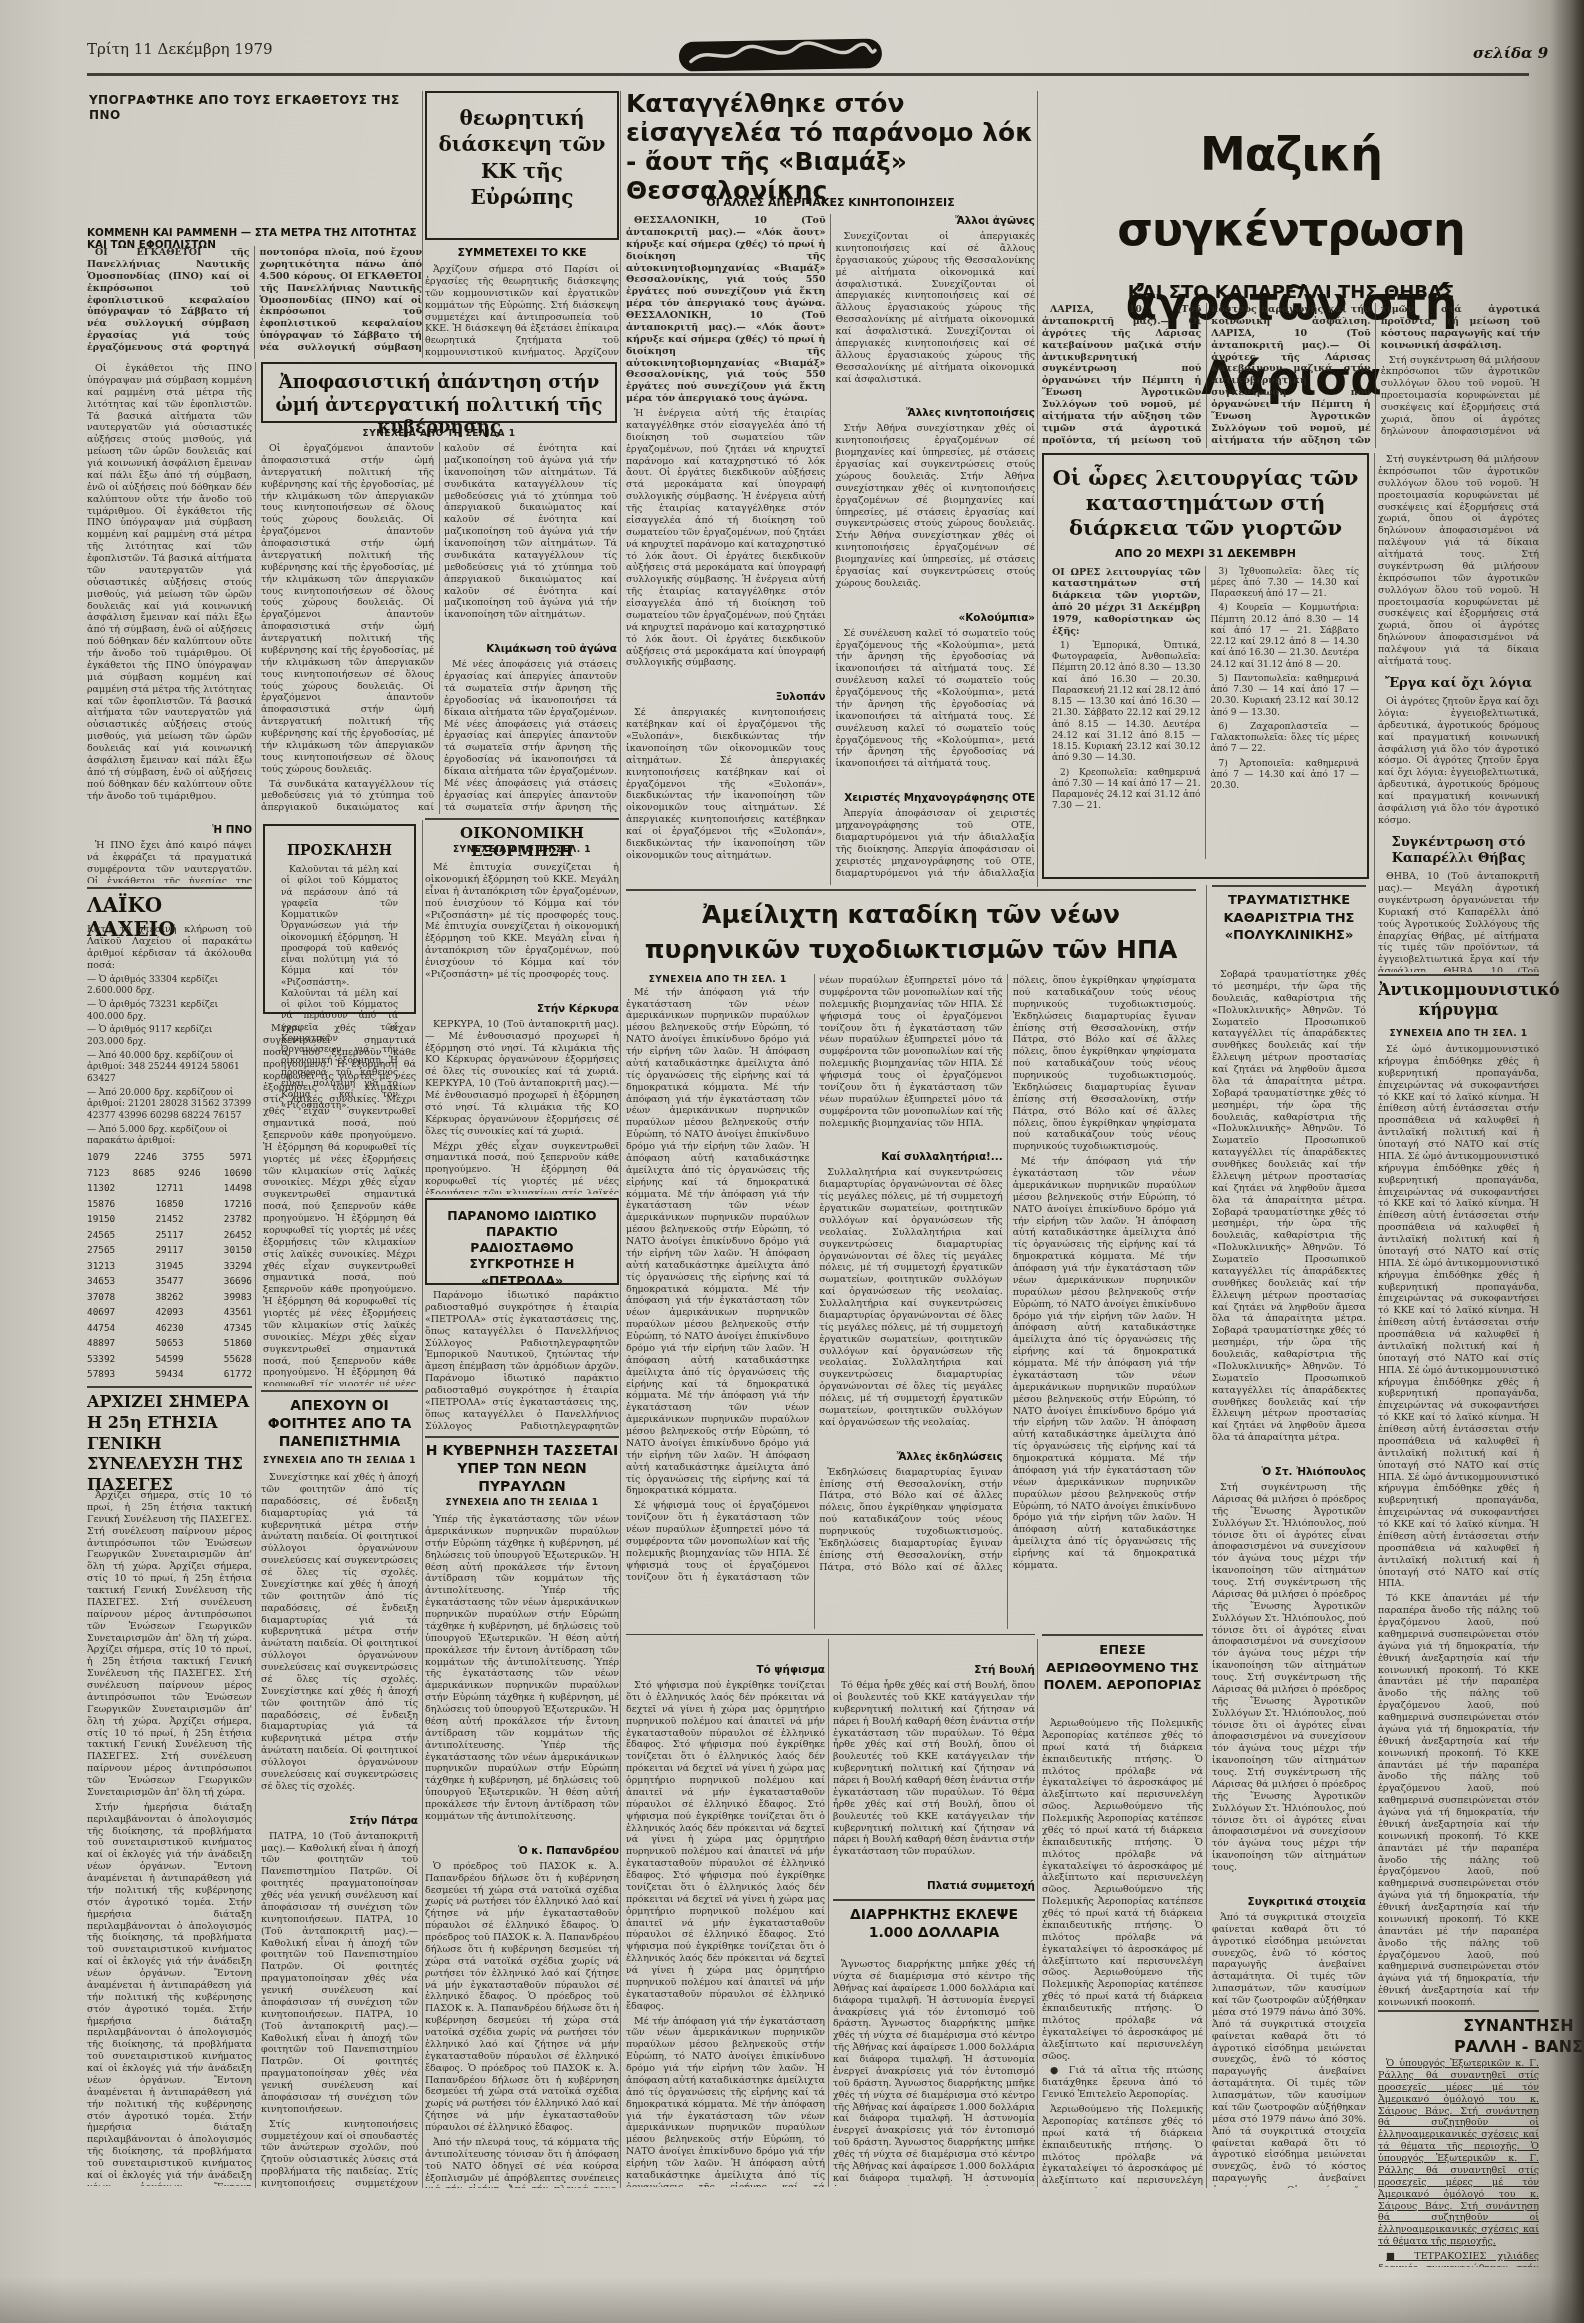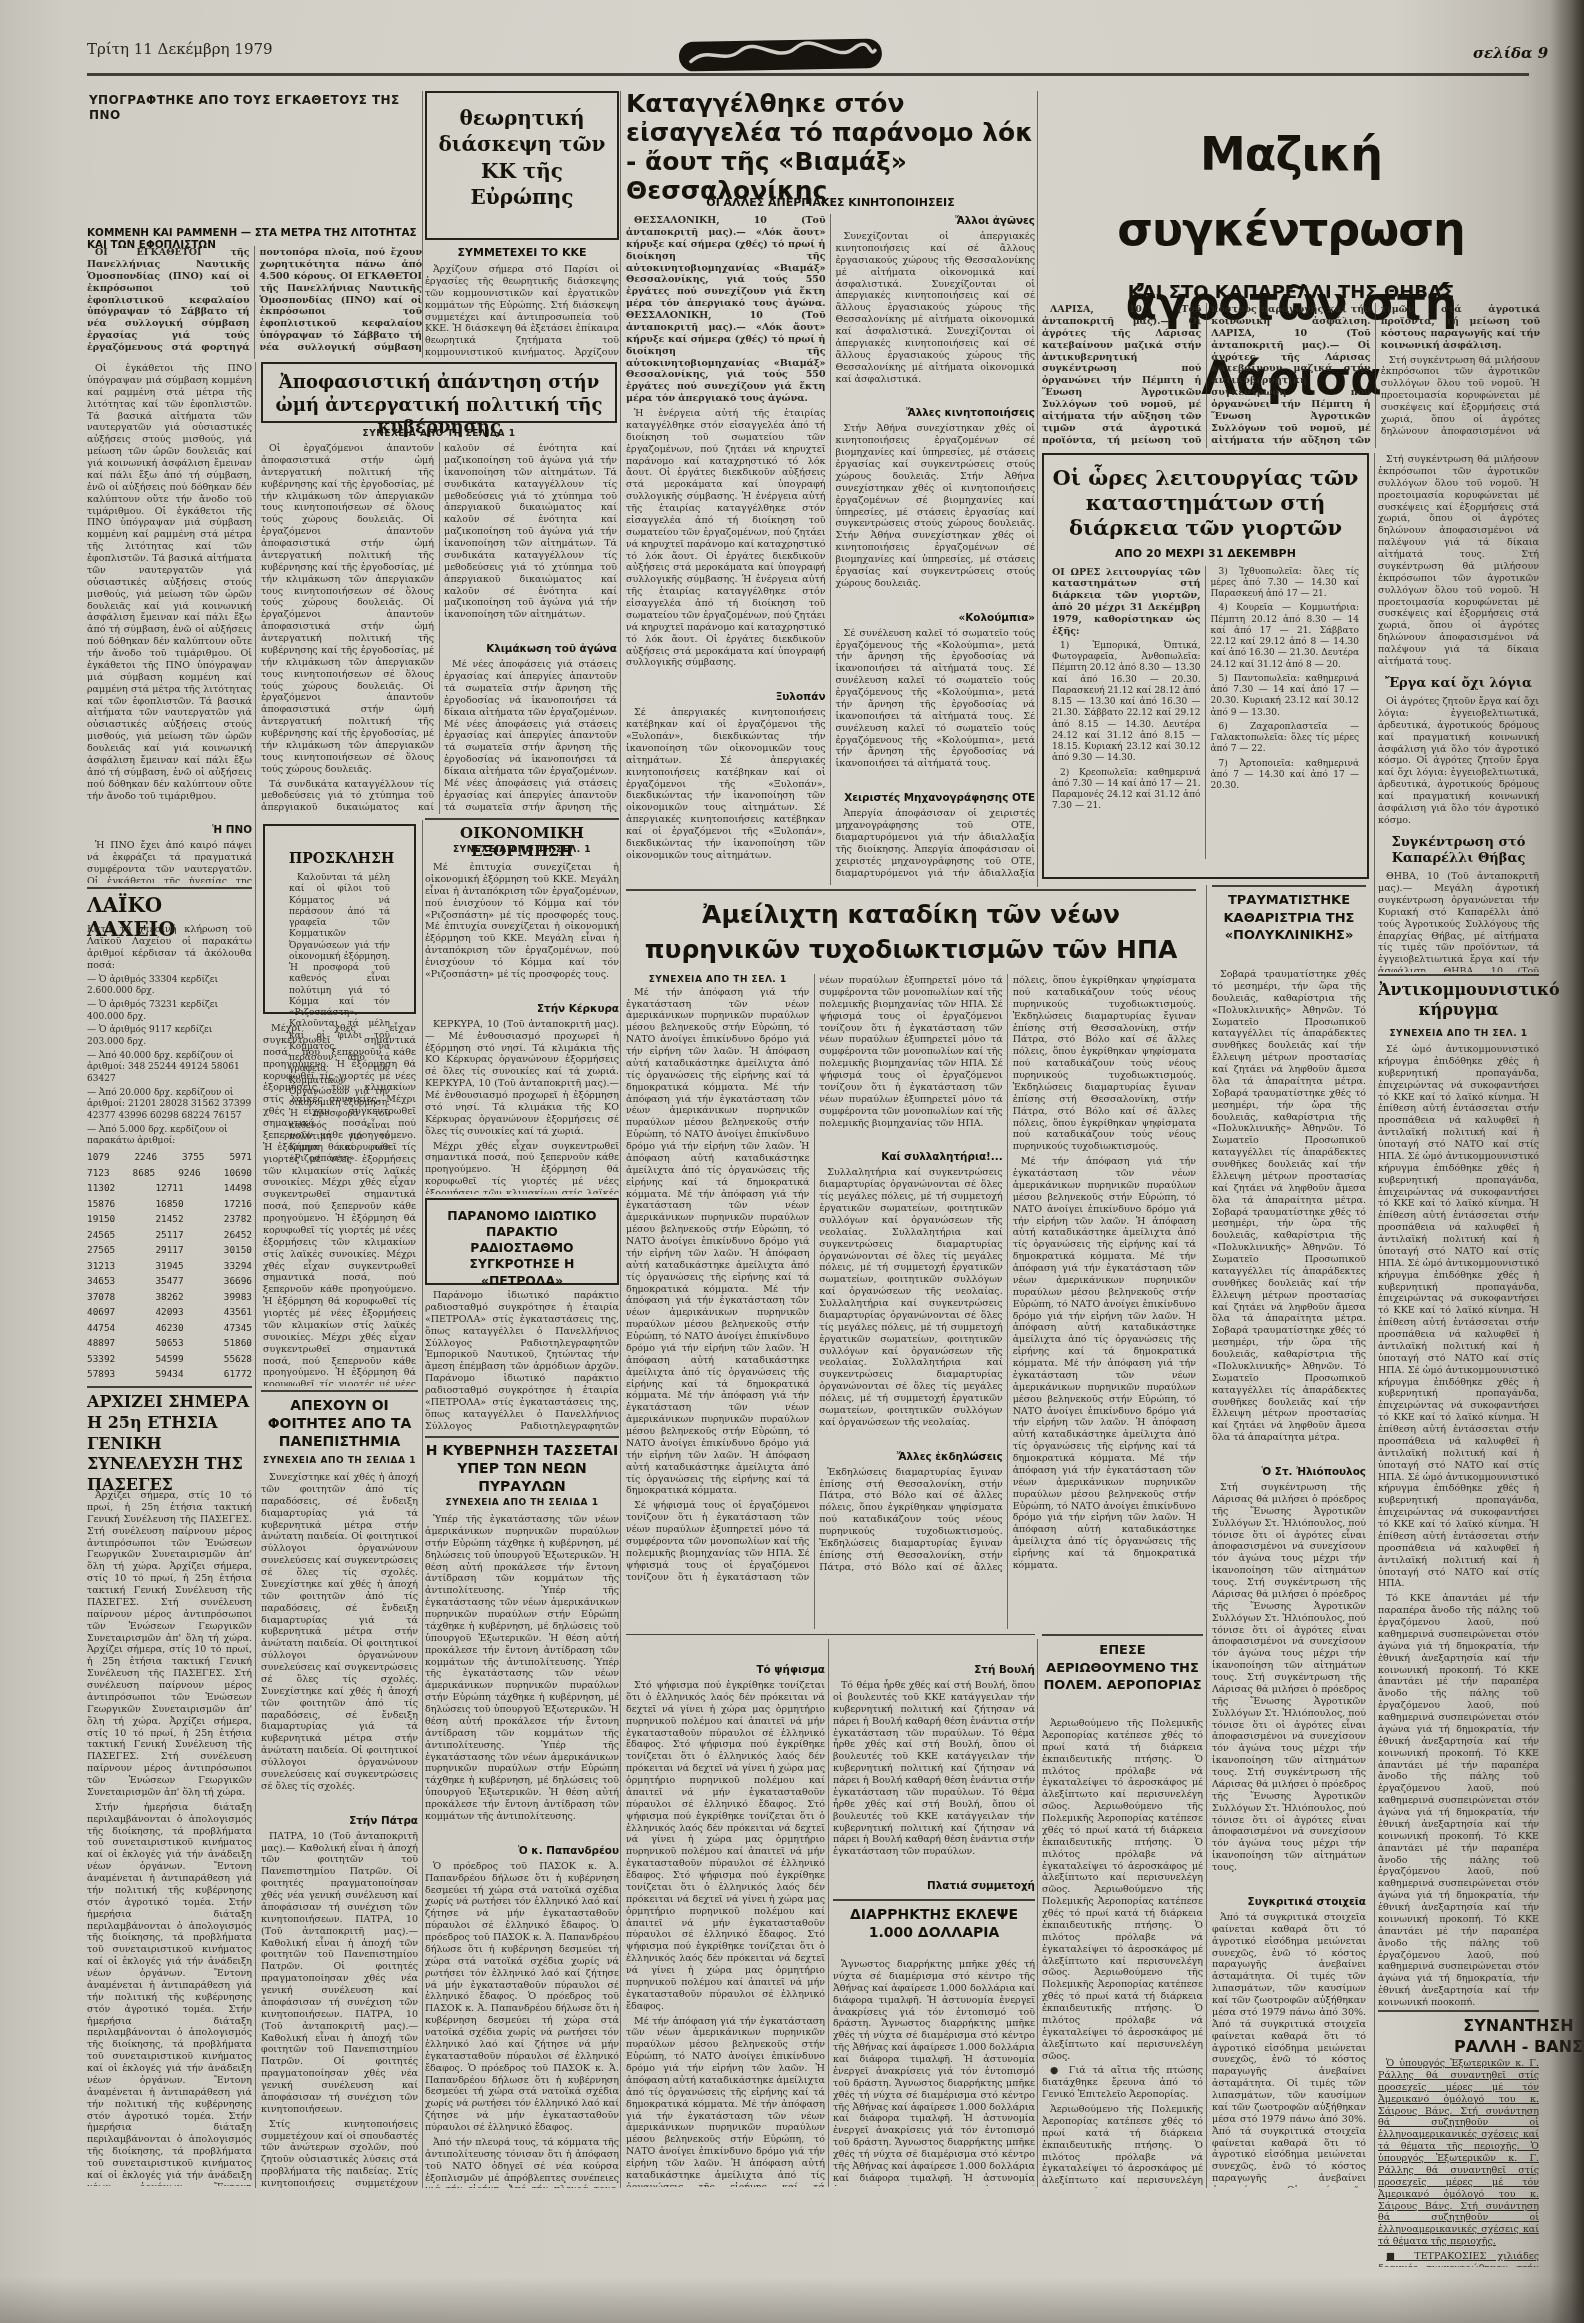--- a/index.html
+++ b/index.html
@@ -105,21 +105,21 @@
   <div class="hr" style="left:425px;top:818px;width:194px;"></div>
   <div class="abs hl center" style="left:425px;top:824px;width:194px;font-size:15px;">ΟΙΚΟΝΟΜΙΚΗ ΕΞΟΡΜΗΣΗ</div>
   <div class="abs contline" style="left:425px;top:844px;width:194px;">ΣΥΝΕΧΕΙΑ ΑΠΟ ΤΗ ΣΕΛ. 1</div>
   <div class="block" style="left:425px;top:861px;width:194px;height:333px;">
     <p class="bt">Μέ ἐπιτυχία συνεχίζεται ἡ οἰκονομική ἐξόρμηση τοῦ ΚΚΕ. Μεγάλη εἶναι ἡ ἀνταπόκριση τῶν ἐργαζομένων, πού ἐνισχύουν τό Κόμμα καί τόν «Ριζοσπάστη» μέ τίς προσφορές τους. Μέ ἐπιτυχία συνεχίζεται ἡ οἰκονομική ἐξόρμηση τοῦ ΚΚΕ. Μεγάλη εἶναι ἡ ἀνταπόκριση τῶν ἐργαζομένων, πού ἐνισχύουν τό Κόμμα καί τόν «Ριζοσπάστη» μέ τίς προσφορές τους.</p>
     <div class="ih">Στήν Κέρκυρα</div>
     <p class="bt">ΚΕΡΚΥΡΑ, 10 (Τοῦ ἀνταποκριτῆ μας).— Μέ ἐνθουσιασμό προχωρεῖ ἡ ἐξόρμηση στό νησί. Τά κλιμάκια τῆς ΚΟ Κέρκυρας ὀργανώνουν ἐξορμήσεις σέ ὅλες τίς συνοικίες καί τά χωριά. ΚΕΡΚΥΡΑ, 10 (Τοῦ ἀνταποκριτῆ μας).— Μέ ἐνθουσιασμό προχωρεῖ ἡ ἐξόρμηση στό νησί. Τά κλιμάκια τῆς ΚΟ Κέρκυρας ὀργανώνουν ἐξορμήσεις σέ ὅλες τίς συνοικίες καί τά χωριά.</p>
     <p class="bt">Μέχρι χθές εἶχαν συγκεντρωθεῖ σημαντικά ποσά, πού ξεπερνοῦν κάθε προηγούμενο. Ἡ ἐξόρμηση θά κορυφωθεῖ τίς γιορτές μέ νέες ἐξορμήσεις τῶν κλιμακίων στίς λαϊκές συνοικίες. Μέχρι χθές εἶχαν συγκεντρωθεῖ σημαντικά ποσά, πού ξεπερνοῦν κάθε προηγούμενο. Ἡ ἐξόρμηση θά κορυφωθεῖ τίς γιορτές μέ νέες ἐξορμήσεις τῶν κλιμακίων στίς λαϊκές συνοικίες.</p>
   </div>
 
-  <div class="abs box" style="left:263px;top:824px;width:153px;height:190px;padding:24px;">
+  <div class="abs box" style="left:263px;top:824px;width:153px;height:190px;padding:16px;">
     <div class="hl center" style="font-size:14px;margin-bottom:6px;">ΠΡΟΣΚΛΗΣΗ</div>
     <p class="bt" style="font-size:9px;">Καλοῦνται τά μέλη καί οἱ φίλοι τοῦ Κόμματος νά περάσουν ἀπό τά γραφεῖα τῶν Κομματικῶν Ὀργανώσεων γιά τήν οἰκονομική ἐξόρμηση. Ἡ προσφορά τοῦ καθενός εἶναι πολύτιμη γιά τό Κόμμα καί τόν «Ριζοσπάστη». Καλοῦνται τά μέλη καί οἱ φίλοι τοῦ Κόμματος νά περάσουν ἀπό τά γραφεῖα τῶν Κομματικῶν Ὀργανώσεων γιά τήν οἰκονομική ἐξόρμηση. Ἡ προσφορά τοῦ καθενός εἶναι πολύτιμη γιά τό Κόμμα καί τόν «Ριζοσπάστη».</p>
   </div>
   <div class="block" style="left:263px;top:1022px;width:153px;height:364px;">
     <p class="bt">Μέχρι χθές εἶχαν συγκεντρωθεῖ σημαντικά ποσά, πού ξεπερνοῦν κάθε προηγούμενο. Ἡ ἐξόρμηση θά κορυφωθεῖ τίς γιορτές μέ νέες ἐξορμήσεις τῶν κλιμακίων στίς λαϊκές συνοικίες. Μέχρι χθές εἶχαν συγκεντρωθεῖ σημαντικά ποσά, πού ξεπερνοῦν κάθε προηγούμενο. Ἡ ἐξόρμηση θά κορυφωθεῖ τίς γιορτές μέ νέες ἐξορμήσεις τῶν κλιμακίων στίς λαϊκές συνοικίες. Μέχρι χθές εἶχαν συγκεντρωθεῖ σημαντικά ποσά, πού ξεπερνοῦν κάθε προηγούμενο. Ἡ ἐξόρμηση θά κορυφωθεῖ τίς γιορτές μέ νέες ἐξορμήσεις τῶν κλιμακίων στίς λαϊκές συνοικίες. Μέχρι χθές εἶχαν συγκεντρωθεῖ σημαντικά ποσά, πού ξεπερνοῦν κάθε προηγούμενο. Ἡ ἐξόρμηση θά κορυφωθεῖ τίς γιορτές μέ νέες ἐξορμήσεις τῶν κλιμακίων στίς λαϊκές συνοικίες. Μέχρι χθές εἶχαν συγκεντρωθεῖ σημαντικά ποσά, πού ξεπερνοῦν κάθε προηγούμενο. Ἡ ἐξόρμηση θά κορυφωθεῖ τίς γιορτές μέ νέες ἐξορμήσεις τῶν κλιμακίων στίς λαϊκές συνοικίες. Μέχρι χθές εἶχαν συγκεντρωθεῖ σημαντικά ποσά, πού ξεπερνοῦν κάθε προηγούμενο. Ἡ ἐξόρμηση θά κορυφωθεῖ τίς γιορτές μέ νέες ἐξορμήσεις τῶν κλιμακίων στίς λαϊκές συνοικίες.</p>
   </div>
 
   <div class="hr" style="left:261px;top:1390px;width:157px;"></div>
   <div class="abs hl sans center" style="left:261px;top:1396px;width:157px;height:57px;font-size:14px;line-height:1.3;">ΑΠΕΧΟΥΝ ΟΙ ΦΟΙΤΗΤΕΣ ΑΠΟ ΤΑ ΠΑΝΕΠΙΣΤΗΜΙΑ</div>
   <div class="abs contline" style="left:261px;top:1455px;width:157px;">ΣΥΝΕΧΕΙΑ ΑΠΟ ΤΗ ΣΕΛΙΔΑ 1</div>

